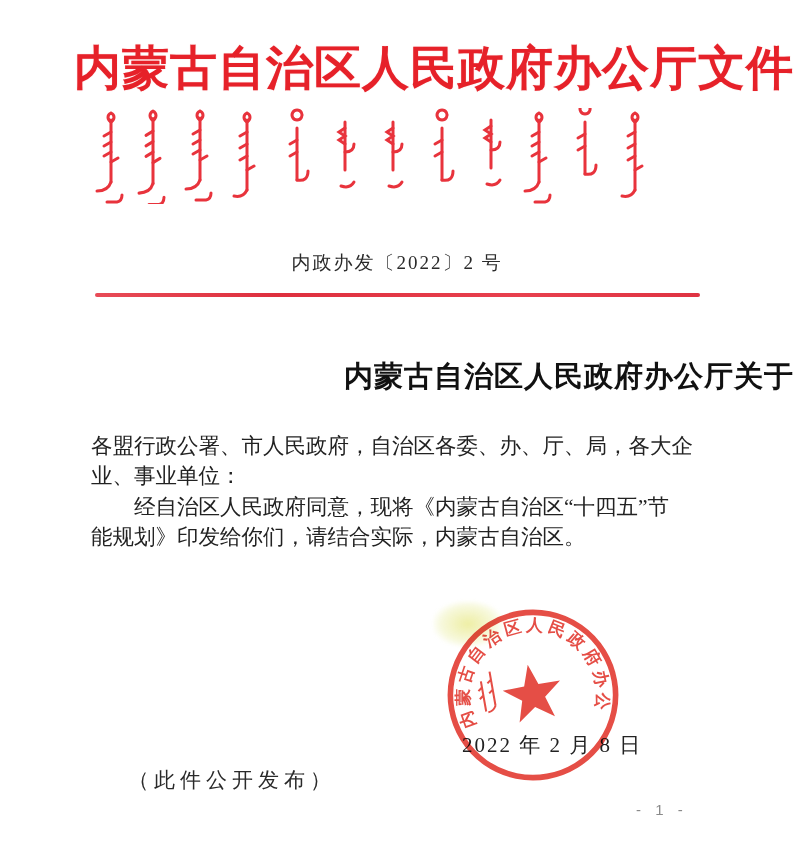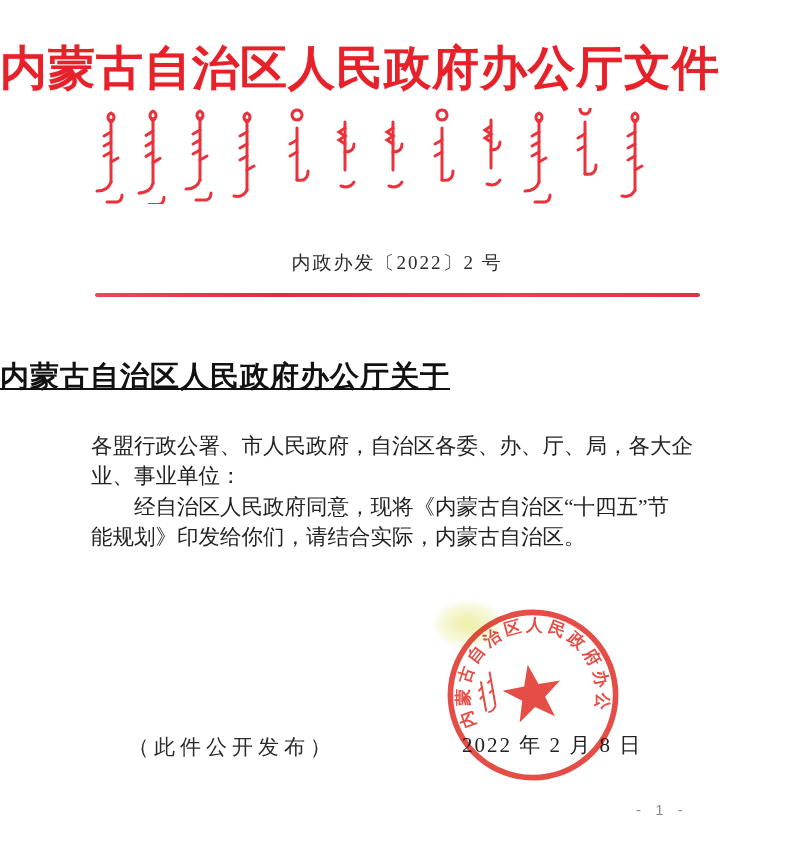--- a/index.html
+++ b/index.html
@@ -7,21 +7,21 @@
     position:relative;
     width:794px;height:860px;
     background:#ffffff;
     overflow:hidden;
     font-family:"Liberation Serif","DejaVu Serif",serif;
     color:#1c1c1c;
   }
   
   .header-title{
     margin-top:36px;
-    text-align:left;
+    text-align:right;
     font-size:47px;
     font-weight:bold;
     letter-spacing:1px;
     color:#e62129;
     line-height:1.4;
     text-shadow:0 0 1px rgba(230,33,41,.35);
   }
   .mongolian-row{
     display:block;
     margin:6px auto 0 auto;
@@ -37,27 +37,26 @@
   .red-rule{
     width:605px;
     height:4px;
     margin:17px auto 0 auto;
     background:linear-gradient(90deg,#e84b57,#de2f3e 30%,#e8404e 70%,#df3342);
     border-radius:2px;
   }
   
   .doc-title{
     margin-top:58px;
-    text-align:left;
+    text-align:right;
     font-weight:bold;
     font-size:29px;
     line-height:1.45;
     color:#111;
     letter-spacing:1px;
-    text-decoration:underline;
   }
   
   .body-text{
     margin:34px auto 8px auto;
     width:612px;
     font-size:21.5px;
     line-height:1.42;
     color:#222;
   }
   .body-line{white-space:nowrap;}
@@ -83,21 +82,21 @@
   .watermark-smudge{
     position:absolute;
     left:433px;top:601px;
     width:70px;height:46px;
     background:radial-gradient(ellipse at center,rgba(224,224,90,.55),rgba(224,230,120,.25) 55%,rgba(255,255,255,0) 75%);
     filter:blur(1.5px);
     z-index:0;
   }
   .footer-note{
     position:absolute;
-    left:128px;top:733px;
+    left:128px;top:766px;
     font-size:21px;
     letter-spacing:5px;
     color:#2a2a2a;
   }
   .page-number{
     position:absolute;
     left:636px;top:801px;
     font-size:15px;
     letter-spacing:5px;
     color:#8a8a8a;

